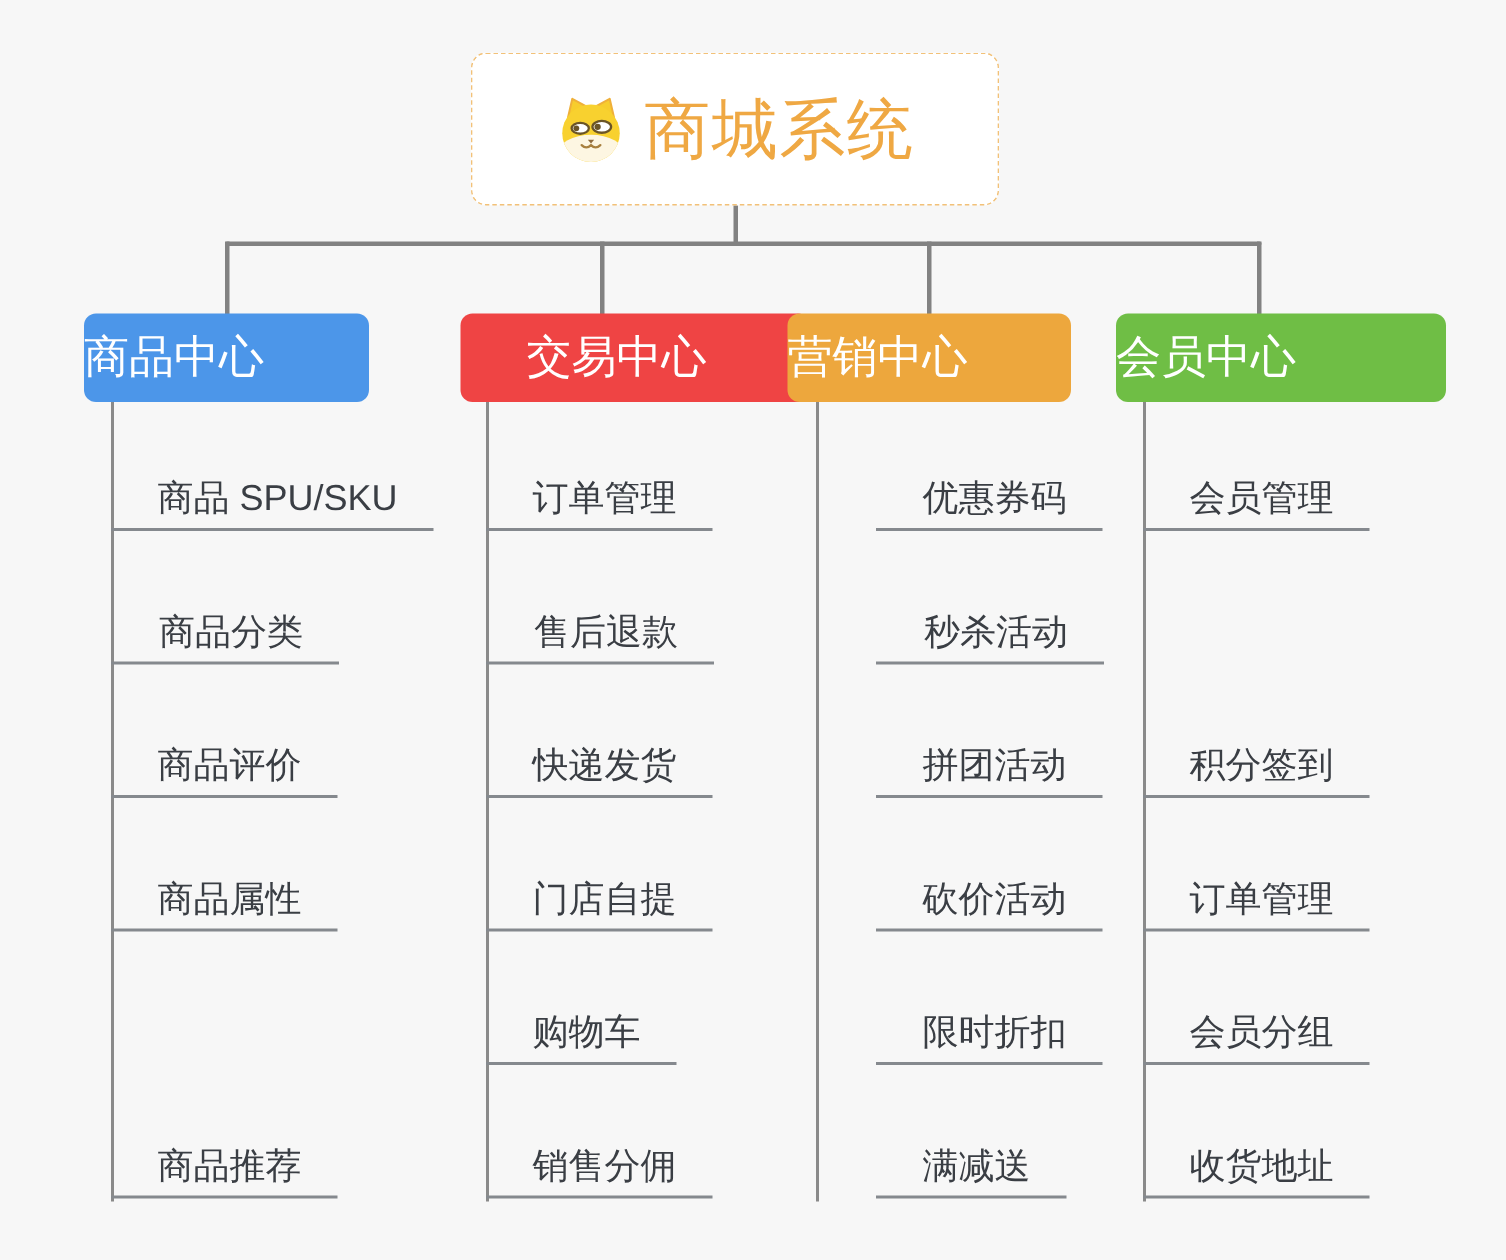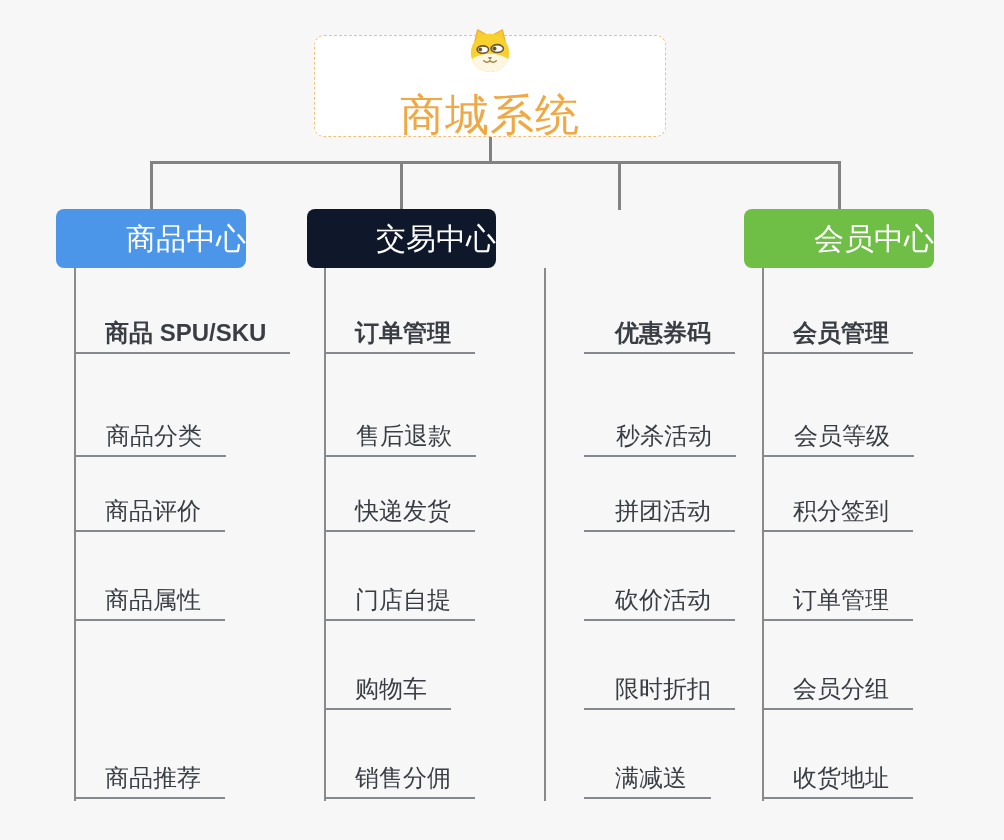--- a/index.html
+++ b/index.html
@@ -17,21 +17,20 @@
     position: absolute;
     left: 314px; top: 35px;
     width: 350px; height: 100px;
     background: #FFFFFF;
     border: 1px dashed #F2C178;
     border-radius: 10px;
     display: flex;
     align-items: center;
     justify-content: center;
     gap: 13px;
-    flex-direction: column;
   }
   .root-label {
     font-size: 44px;
     color: #EFA843;
     letter-spacing: 1px;
     white-space: nowrap;
   }
   .root-icon { width: 46px; height: 46px; flex: 0 0 auto; }
 
   
@@ -44,41 +43,41 @@
   .colline0 { left: 74px; } .colline1 { left: 324px; } .colline2 { left: 544px; } .colline3 { left: 762px; }
 
   
   .branch-node {
     position: absolute;
     top: 209px; height: 59px;
     border-radius: 8px;
     color: #FFFFFF;
     font-size: 30px;
     line-height: 59px;
-    text-align: right;
+    text-align: left;
     white-space: nowrap;
   }
   .bn0 { left: 56px;  width: 190px; }
   .bn1 { left: 307px; width: 189px; }
   .bn2 { left: 525px; width: 189px; }
-  .bn3 { left: 744px; width: 190px; }
+  .bn3 { left: 744px; width: 220px; }
 
   
   .item {
     position: absolute;
     height: 36px;
     line-height: 34px;
     padding: 0 24px 0 31px;
     border-bottom: 2px solid #85898E;
     font-size: 24px;
     color: #3A3E44;
     white-space: nowrap;
   }
   .c0 { left: 74px; } .c1 { left: 324px; } .c2 { left: 544px; margin-left: 40px; } .c3 { left: 762px; }
-  .r0 { top: 316px; font-weight: bold; } .r1 { top: 419px; padding-left: 32px; } .r2 { top: 494px; }
+  .r0 { top: 316px; } .r1 { top: 405px; padding-left: 32px; } .r2 { top: 494px; }
   .r3 { top: 583px; } .r4 { top: 672px; } .r5 { top: 761px; }
 </style>
 </head>
 <body>
 
 <div id="canvas">
 
   <div class="line stem"></div>
   <div class="line rail"></div>
   <div class="line drop drop0"></div>
@@ -103,21 +102,22 @@
       <ellipse cx="31.5" cy="22.5" rx="6.5" ry="4.1" fill="#FFFFFF" stroke="#6B5527" stroke-width="1.6"></ellipse>
       <circle cx="13.8" cy="23.5" r="2" fill="#6B5527"></circle>
       <circle cx="28.6" cy="22.5" r="2.2" fill="#6B5527"></circle>
       <path d="M21.8 31.5 h4.4 l-2.2 2.6 Z" fill="#8F6B3E"></path>
       <path d="M17.5 35.2 q3.2 3.2 6.5 0 q3.2 3.2 6.5 0" stroke="#A8803F" fill="none" stroke-width="1.6" stroke-linecap="round"></path>
     </svg>
     <span class="root-label">商城系统</span>
   </div>
 
   <div class="branch-node bn0" style="background: rgb(76, 150, 233);">商品中心</div>
-  <div class="branch-node bn1" style="background: #0f172a;">交易中心</div>
+  <div class="branch-node bn1" style="background: #ef4444; padding-left: 44px;">交易中心</div>
+  <div class="branch-node bn2" style="background: rgb(237, 167, 61);">营销中心</div>
   <div class="branch-node bn3" style="background: rgb(111, 190, 69);">会员中心</div>
 
   <div class="item c0 r0">商品 SPU/SKU</div>
   <div class="item c0 r1">商品分类</div>
   <div class="item c0 r2">商品评价</div>
   <div class="item c0 r3">商品属性</div>
   <div class="item c0 r5">商品推荐</div>
 
   <div class="item c1 r0">订单管理</div>
   <div class="item c1 r1">售后退款</div>
@@ -127,19 +127,18 @@
   <div class="item c1 r5">销售分佣</div>
 
   <div class="item c2 r0">优惠券码</div>
   <div class="item c2 r1">秒杀活动</div>
   <div class="item c2 r2">拼团活动</div>
   <div class="item c2 r3">砍价活动</div>
   <div class="item c2 r4">限时折扣</div>
   <div class="item c2 r5">满减送</div>
 
   <div class="item c3 r0">会员管理</div>
-  <div class="item c3 r1">会员等级</div>
   <div class="item c3 r2">积分签到</div>
   <div class="item c3 r3">订单管理</div>
   <div class="item c3 r4">会员分组</div>
   <div class="item c3 r5">收货地址</div>
 
 </div>
 
 </body></html>

